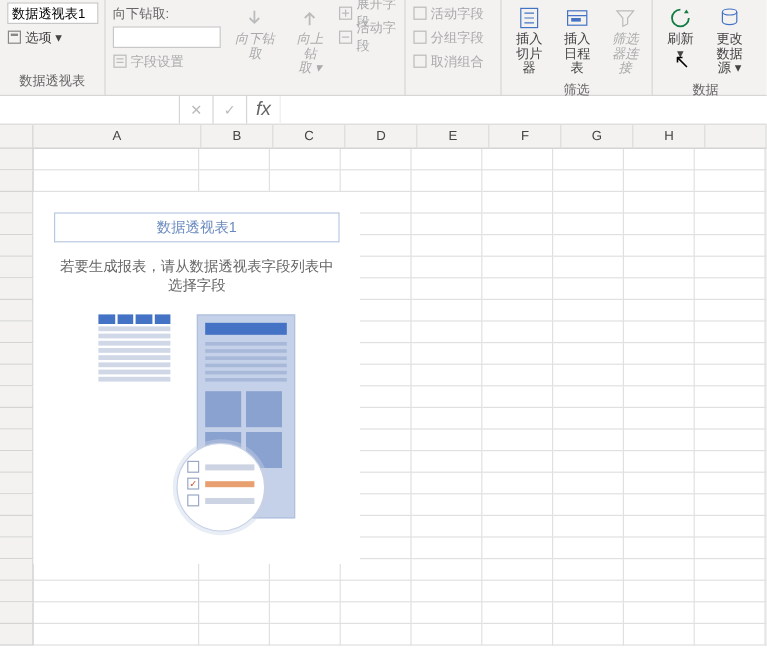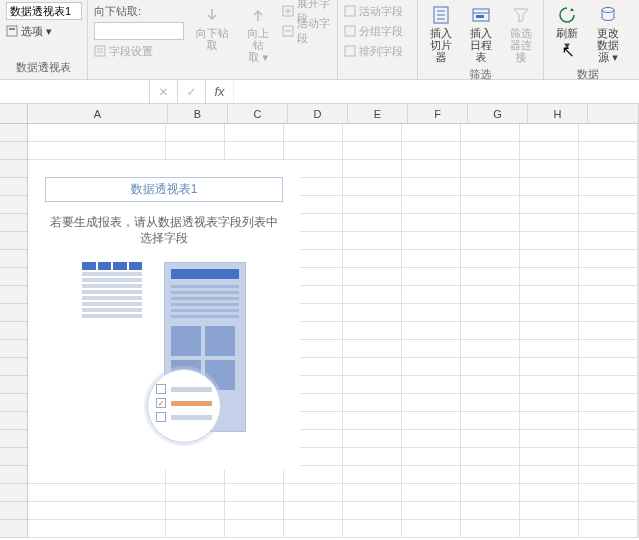--- a/index.html
+++ b/index.html
@@ -54,21 +54,21 @@
   .stackv .row { display: flex; align-items: center; gap: 3px; height: 18px; }
   .stackv input.small {
     height: 18px; border: 1px solid #c8c8c8; font-size: 11px; padding: 0 3px;
     background: #fff;
   }
   .btn-big {
     display: flex; flex-direction: column; align-items: center; justify-content: flex-start;
     padding: 2px 4px; min-width: 34px; cursor: pointer;
     color: #444;
   }
-  .btn-big.disabled { color: #aaa; }
+  .btn-big.disabled { color: #aaa; font-style: italic; }
   .btn-big .ic { width: 22px; height: 22px; display:flex; align-items:center; justify-content:center; }
   .btn-big .tx { font-size: 11px; line-height: 12px; text-align:center; margin-top: 1px; white-space: pre-line; }
   .small-btn {
     display:flex; align-items:center; gap:3px; color:#aaa; font-size:11px; height:18px;
   }
   .ic-sq { width: 12px; height: 12px; display:inline-flex; align-items:center; justify-content:center; }
 
   
   .fbar {
     height: 24px;
@@ -83,21 +83,21 @@
     font-size: 12px;
   }
   .fbar .ctl {
     width: 28px; border-right: 1px solid #d6d6d6;
     display:flex; align-items:center; justify-content:center;
     color: #bbb; font-size: 12px;
   }
   .fbar .fx {
     width: 28px;
     display:flex; align-items:center; justify-content:center;
-    font-style: italic; font-size: 13px; color: #666;
+    font-style: italic; font-size: 16px; color: #666;
     border-right: 1px solid #eee;
   }
   .fbar .input { flex:1; }
 
   
   .sheet {
     position: relative;
     width: 100%;
     height: calc(540px - 80px - 24px);
     overflow: hidden;
@@ -297,21 +297,21 @@
               </svg>
             </span>
           <span>分组字段</span>
         </div>
         <div class="small-btn">
           <span class="ic-sq">
               <svg width="12" height="12">
                 <rect x="1" y="1" width="10" height="10" fill="none" stroke="#bbb"></rect>
               </svg>
             </span>
-          <span>排列字段</span>
+          <span>取消组合</span>
         </div>
       </div>
     </div>
   </div>
 
   <div class="ribbon-group" style="width:126px">
     <div class="body">
       <div class="btn-big">
         <span class="ic">
           <svg width="20" height="20">

